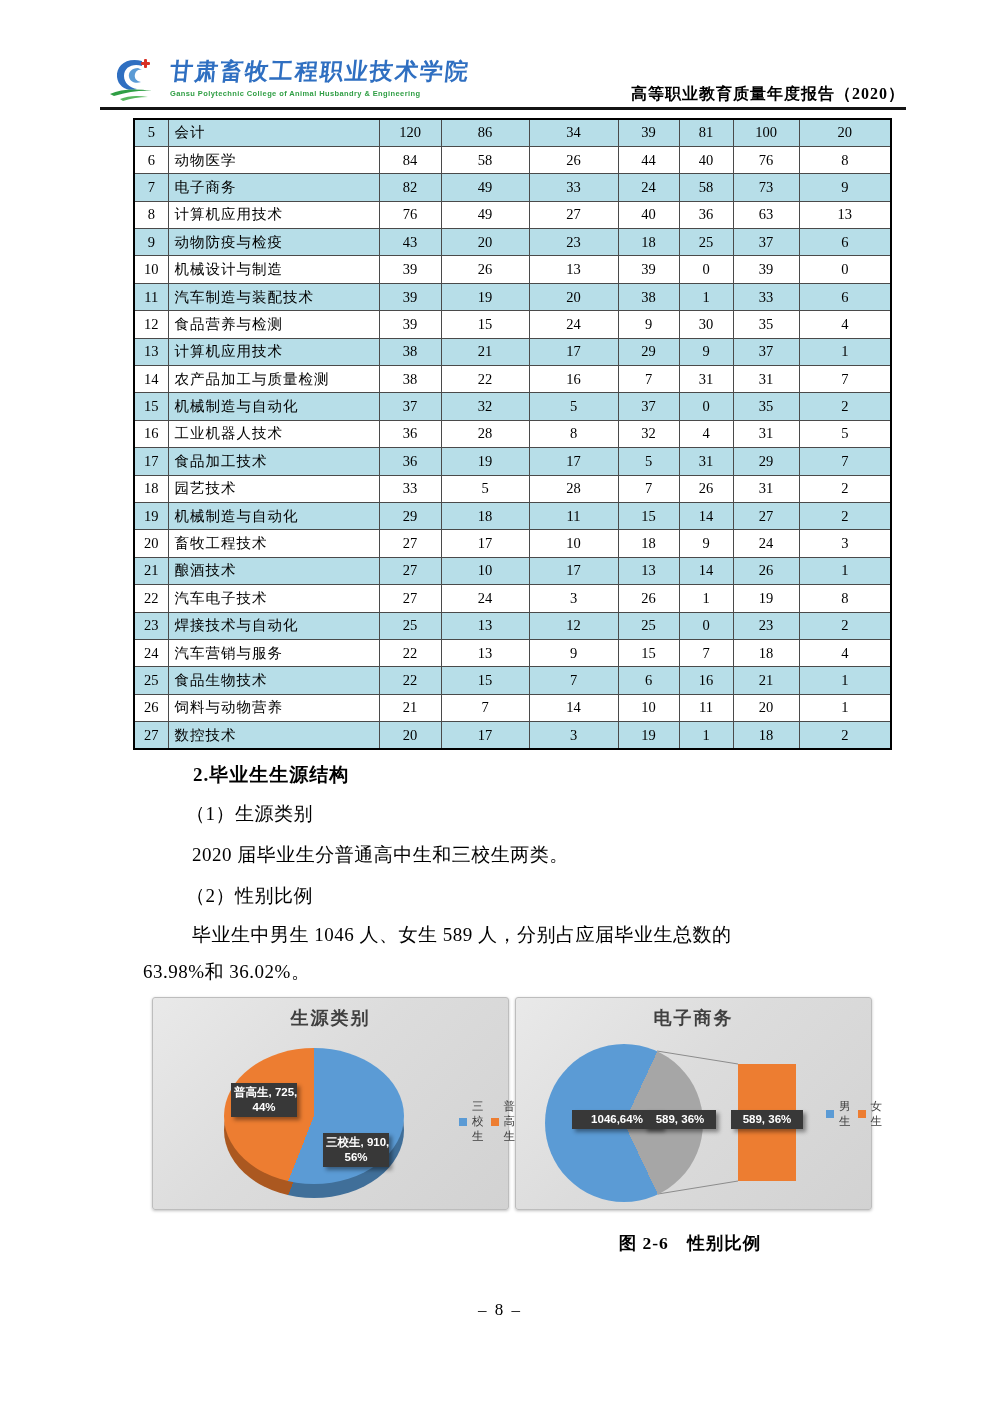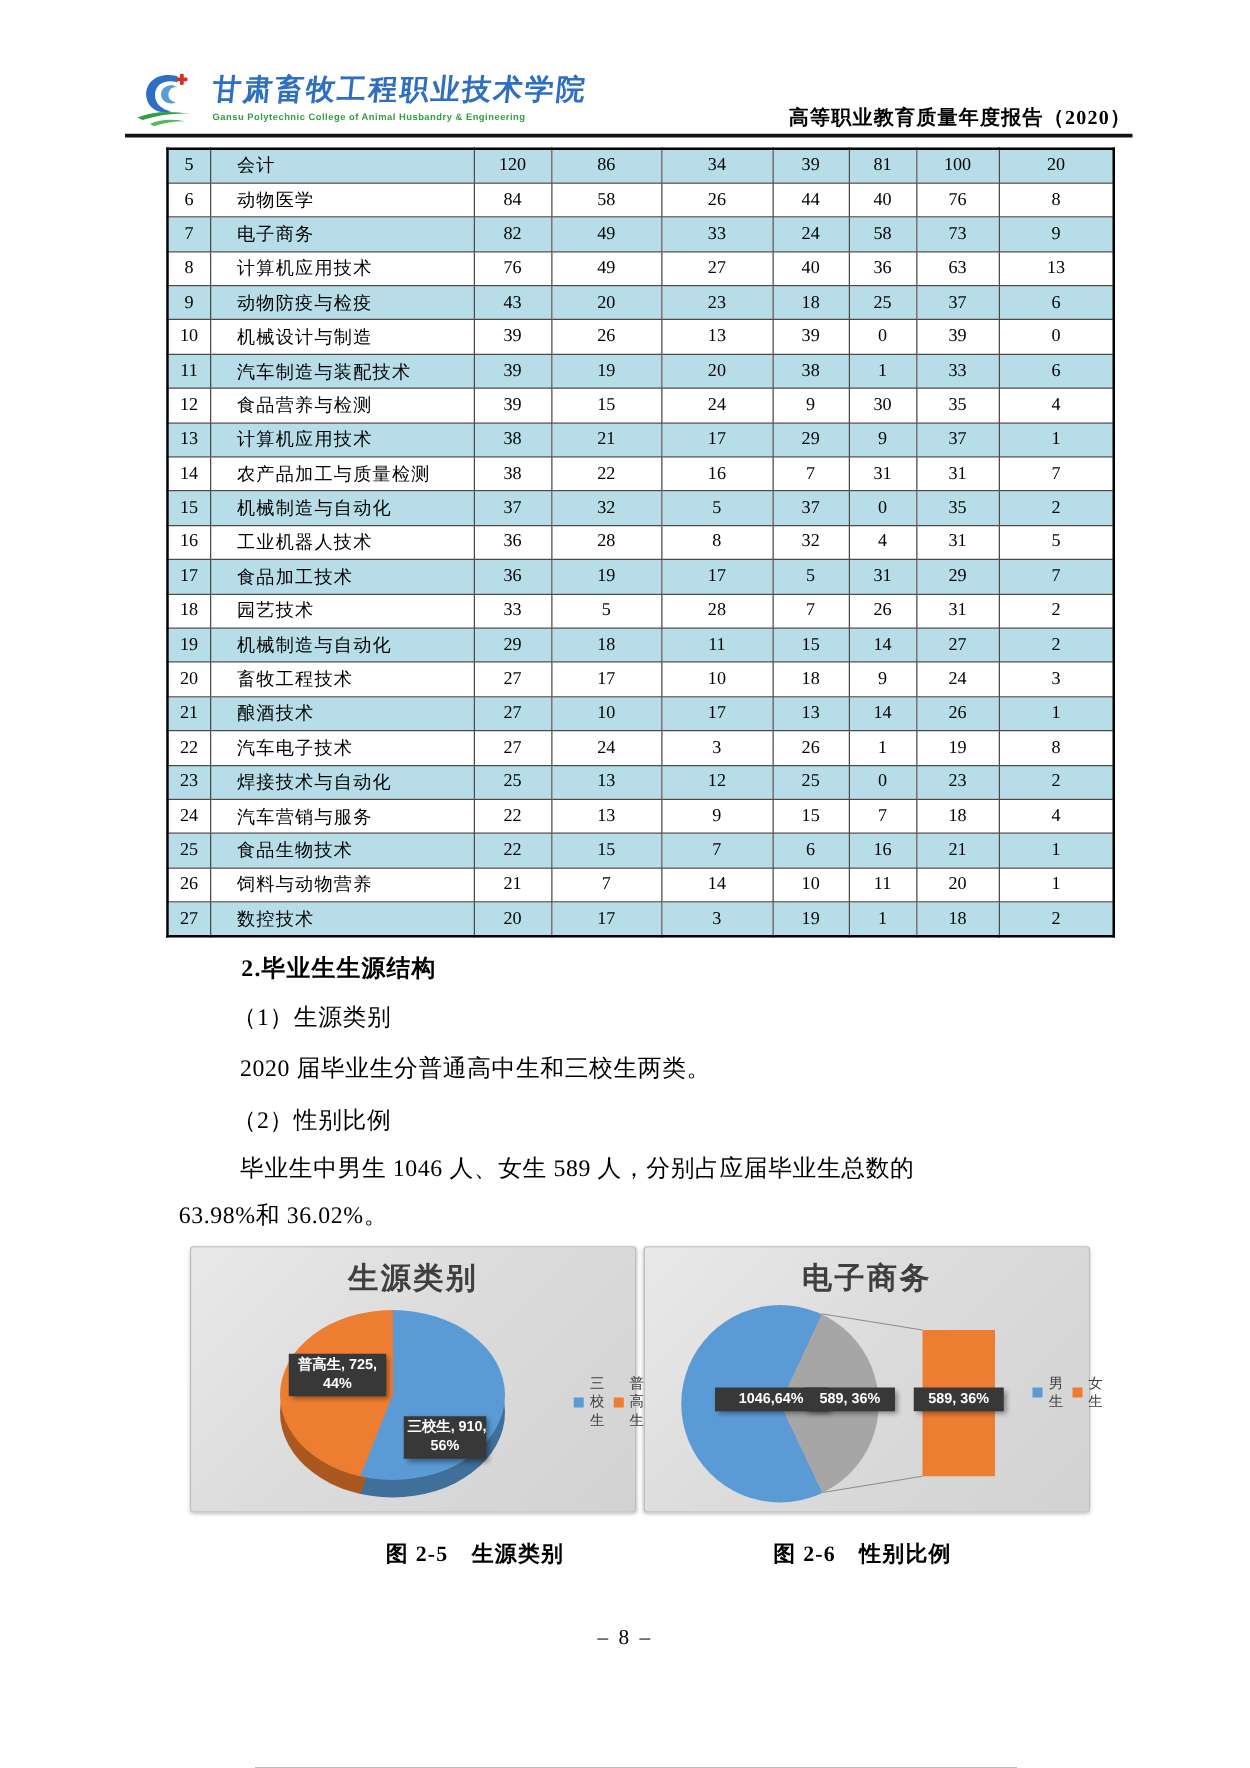--- a/index.html
+++ b/index.html
@@ -30,36 +30,36 @@
   table.majors {
     position:absolute; left:133px; top:118px; width:757px;
     border-collapse:collapse; table-layout:fixed;
     border:2px solid #000;
     font-size:14.5px;
   }
   table.majors td {
     border:1px solid #4a4a4a; height:27.4px; text-align:center;
     overflow:hidden; white-space:nowrap; padding:0 2px;
   }
-  table.majors td.major { text-align:left; padding-left:21px; letter-spacing:1px; }
+  table.majors td.major { text-align:left; padding-left:6px; letter-spacing:1px; }
   table.majors tr.striped { background:#b7dee8; }
   
   .tline { position:absolute; white-space:nowrap; font-size:19px; letter-spacing:.5px; }
   .tline.bold { font-weight:bold; letter-spacing:1px; }
   
   .chart-panel {
     position:absolute; top:997px; width:357px; height:213px;
     background:linear-gradient(135deg,#e9e9e9 0%,#dcdcdc 45%,#d2d2d2 100%);
     border:1px solid #bdbdbd; border-radius:3px;
     box-shadow:0 1px 3px rgba(0,0,0,.25);
     font-family:"Liberation Sans","DejaVu Sans",sans-serif;
   }
   .chart-title {
     position:absolute; top:8px; left:0; right:0; text-align:center;
-    font-size:24px; font-weight:bold; color:#3f3f3f; letter-spacing:2px;
+    font-size:18px; font-weight:bold; color:#3f3f3f; letter-spacing:2px;
   }
   .pie3d-rim, .pie3d-top { position:absolute; border-radius:50%; }
   .pie3d-rim { left:71px; top:64px; width:180px; height:136px; filter:brightness(.98); }
   .pie3d-top { left:71px; top:50px; width:180px; height:136px; }
   .pie-flat { position:absolute; left:29px; top:46px; width:158px; height:158px; border-radius:50%; }
   .bar-of-pie { position:absolute; left:222px; top:66px; width:58px; height:117px; }
   .connector-svg { position:absolute; left:0; top:0; width:357px; height:213px; pointer-events:none; }
   .pie-label {
     position:absolute; background:#383838; color:#fff; text-align:center;
     font-size:11.5px; font-weight:bold; line-height:15px; padding:2px 3px;
@@ -372,21 +372,21 @@
   <div class="tline" style="left:186px; top:801px;">（1）生源类别</div>
   <div class="tline" style="left:192px; top:842px;">2020 届毕业生分普通高中生和三校生两类。</div>
   <div class="tline" style="left:186px; top:883px;">（2）性别比例</div>
   <div class="tline" style="left:192px; top:922px;">毕业生中男生 1046 人、女生 589 人，分别占应届毕业生总数的</div>
   <div class="tline" style="left:143px; top:959px;">63.98%和 36.02%。</div>
 
   <div class="chart-panel" style="left:152px;">
     <div class="chart-title">生源类别</div>
     <div class="pie3d-rim" style="background: conic-gradient(rgb(65, 113, 156) 0deg, rgb(65, 113, 156) 201.6deg, rgb(174, 90, 33) 201.6deg, rgb(174, 90, 33) 360deg);"></div>
     <div class="pie3d-top" style="background: conic-gradient(rgb(91, 155, 213) 0deg, rgb(91, 155, 213) 201.6deg, rgb(237, 125, 49) 201.6deg, rgb(237, 125, 49) 360deg);"></div>
-    <div class="pie-label" style="left:78px; top:85px; width:78px;">
+    <div class="pie-label" style="left:78px; top:85px; width:66px;">
       <div>普高生, 725,</div>
       <div>44%</div>
     </div>
     <div class="pie-label" style="left:170px; top:99px; width:66px;margin-top:36px;">
       <div>三校生, 910,</div>
       <div>56%</div>
     </div>
     <div class="legend" style="left:306px; top:101px;">
       <div class="legend-item">
         <span class="legend-swatch" style="background: rgb(91, 155, 213);"></span>
@@ -415,17 +415,16 @@
         <span class="legend-swatch" style="background: rgb(91, 155, 213);"></span>
         <span class="legend-label">男生</span>
       </div>
       <div class="legend-item">
         <span class="legend-swatch" style="background: rgb(237, 125, 49);"></span>
         <span class="legend-label">女生</span>
       </div>
     </div>
   </div>
 
-  <div class="fig-caption" style="left:250px; width:260px;">图 2-5　生源类别</div>
   <div class="fig-caption" style="left:570px; width:240px;">图 2-6　性别比例</div>
   <div class="page-number">– 8 –</div>
 
 </div>
 
 </body></html>

